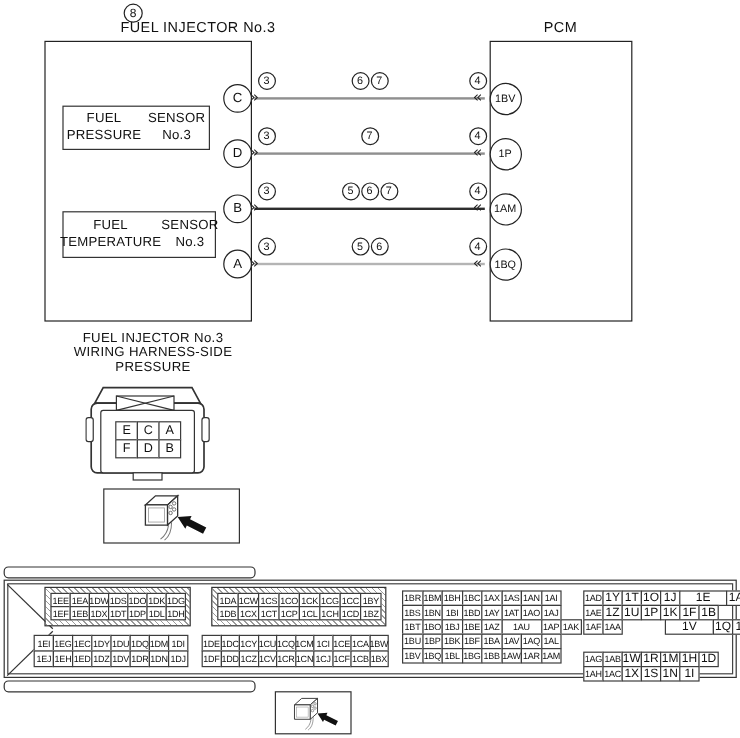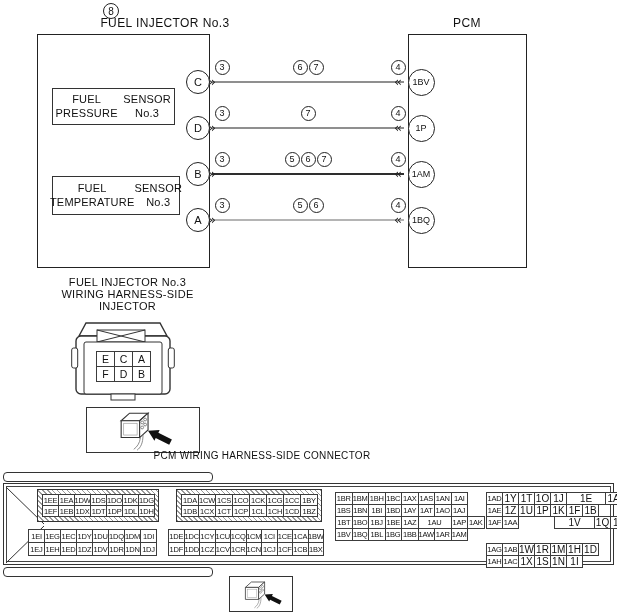--- a/index.html
+++ b/index.html
@@ -109,21 +109,21 @@
       <div class="circ" style="left: 292.5px; top: 197.5px; width: 15px; height: 15px; font-size: 9px;">5</div>
       <div class="circ" style="left: 308.5px; top: 197.5px; width: 15px; height: 15px; font-size: 9px;">6</div>
       <div class="circ" style="left: 390.5px; top: 197.5px; width: 15px; height: 15px; font-size: 9px;">4</div>
       <div class="chev" style="left: 394px; top: 211px;">«</div>
       <div class="circ" style="left: 407.5px; top: 206.5px; width: 27px; height: 27px; font-size: 9px;">1BQ</div>
     </div>
 
   <div class="caption" style="left:30px;top:276px;width:195px;">
     <div>FUEL INJECTOR No.3</div>
     <div>WIRING HARNESS-SIDE</div>
-    <div>INJECTOR</div>
+    <div>PRESSURE</div>
   </div>
 
   <svg class="abs" style="left:71px;top:318px;" width="104" height="84" viewBox="0 0 104 84">
     <polygon points="8,18 15,5 89,5 96,18" fill="#fff" stroke="#333" stroke-width="1.4"></polygon>
     <rect x="5" y="18" width="94" height="58" rx="5" fill="#fff" stroke="#333" stroke-width="1.4"></rect>
     <rect x="26" y="12" width="48" height="12" fill="#fff" stroke="#333" stroke-width="1"></rect>
     <line x1="26" y1="12" x2="74" y2="24" stroke="#333" stroke-width="1"></line>
     <line x1="74" y1="12" x2="26" y2="24" stroke="#333" stroke-width="1"></line>
     <rect x="0.7" y="30" width="6" height="20" rx="2" fill="#fff" stroke="#333" stroke-width="1"></rect>
     <rect x="97.3" y="30" width="6" height="20" rx="2" fill="#fff" stroke="#333" stroke-width="1"></rect>
@@ -142,21 +142,20 @@
         <div class="pin-cell" style="width: 19px; height: 16px;">B</div>
       </div>
     </div>
 
   <div class="iconbox" style="left:86px;top:407px;width:114px;height:46px;">
     <svg width="100" height="42" viewBox="0 0 80 50">
         <use href="#plug-icon"></use>
       </svg>
   </div>
 
-  <div class="pcm-title" style="left:0;top:450px;width:524px;">PCM WIRING HARNESS-SIDE CONNECTOR</div>
 
   <div class="tab" style="left:3px;top:472px;width:210px;height:10px;"></div>
 
   <div class="pcm-body" style="left:3px;top:483px;width:611px;height:82px;">
     <div class="pcm-inner"></div>
     <svg style="position:absolute;left:0;top:0;" width="50" height="82" viewBox="0 0 50 82">
       <line x1="2" y1="3" x2="40" y2="40" stroke="#333" stroke-width="1"></line>
       <line x1="2" y1="79" x2="40" y2="42" stroke="#333" stroke-width="1"></line>
     </svg>
   </div>
@@ -284,20 +283,30 @@
         <div class="pin-cell" style="width: 17.5px; height: 13px;">1BT</div>
         <div class="pin-cell" style="width: 17.5px; height: 13px;">1BO</div>
         <div class="pin-cell" style="width: 17.5px; height: 13px;">1BJ</div>
         <div class="pin-cell" style="width: 17.5px; height: 13px;">1BE</div>
         <div class="pin-cell" style="width: 17.5px; height: 13px;">1AZ</div>
         <div class="pin-cell" style="width: 34px; height: 13px;">1AU</div>
         <div class="pin-cell" style="width: 17.5px; height: 13px;">1AP</div>
         <div class="pin-cell" style="width: 17.5px; height: 13px;">1AK</div>
       </div>
       <div class="pin-row">
+        <div class="pin-cell" style="width: 17.5px; height: 13px;">1BU</div>
+        <div class="pin-cell" style="width: 17.5px; height: 13px;">1BP</div>
+        <div class="pin-cell" style="width: 17.5px; height: 13px;">1BK</div>
+        <div class="pin-cell" style="width: 17.5px; height: 13px;">1BF</div>
+        <div class="pin-cell" style="width: 17.5px; height: 13px;">1BA</div>
+        <div class="pin-cell" style="width: 17.5px; height: 13px;">1AV</div>
+        <div class="pin-cell" style="width: 17.5px; height: 13px;">1AQ</div>
+        <div class="pin-cell" style="width: 17.5px; height: 13px;">1AL</div>
+      </div>
+      <div class="pin-row">
         <div class="pin-cell" style="width: 17.5px; height: 13px;">1BV</div>
         <div class="pin-cell" style="width: 17.5px; height: 13px;">1BQ</div>
         <div class="pin-cell" style="width: 17.5px; height: 13px;">1BL</div>
         <div class="pin-cell" style="width: 17.5px; height: 13px;">1BG</div>
         <div class="pin-cell" style="width: 17.5px; height: 13px;">1BB</div>
         <div class="pin-cell" style="width: 17.5px; height: 13px;">1AW</div>
         <div class="pin-cell" style="width: 17.5px; height: 13px;">1AR</div>
         <div class="pin-cell" style="width: 17.5px; height: 13px;">1AM</div>
       </div>
     </div>

